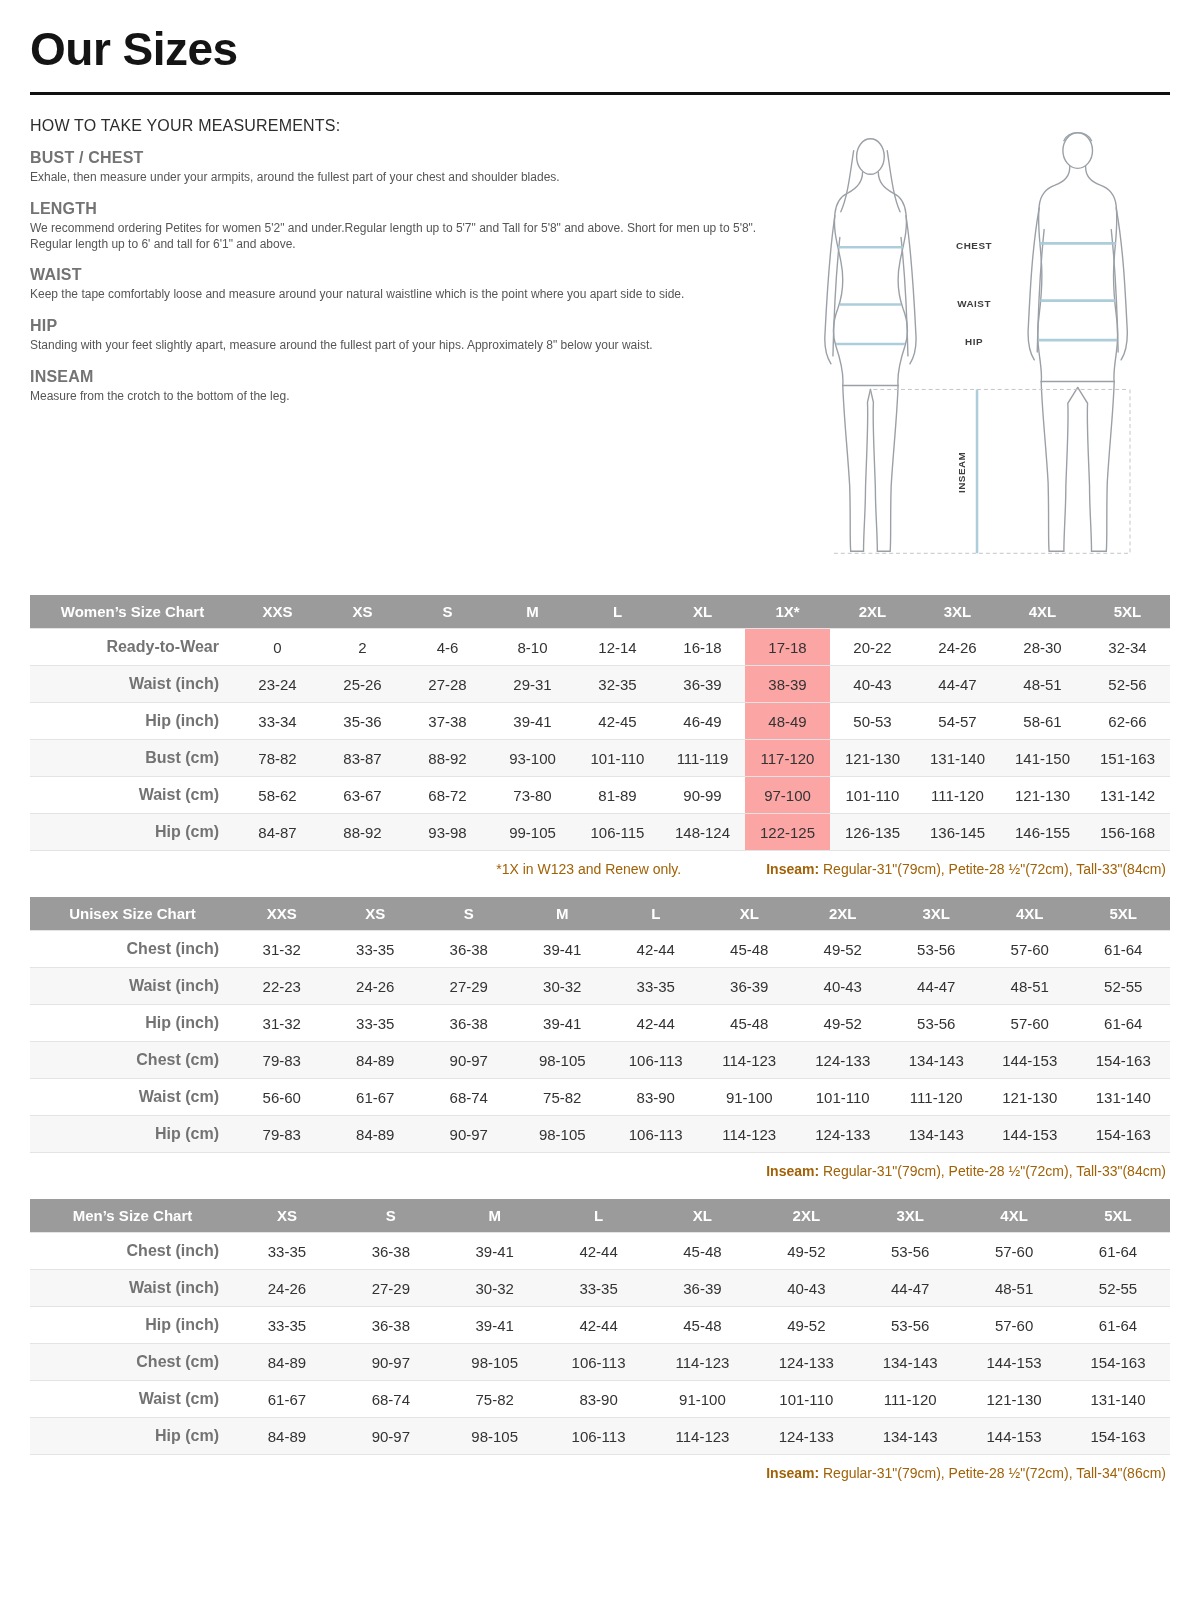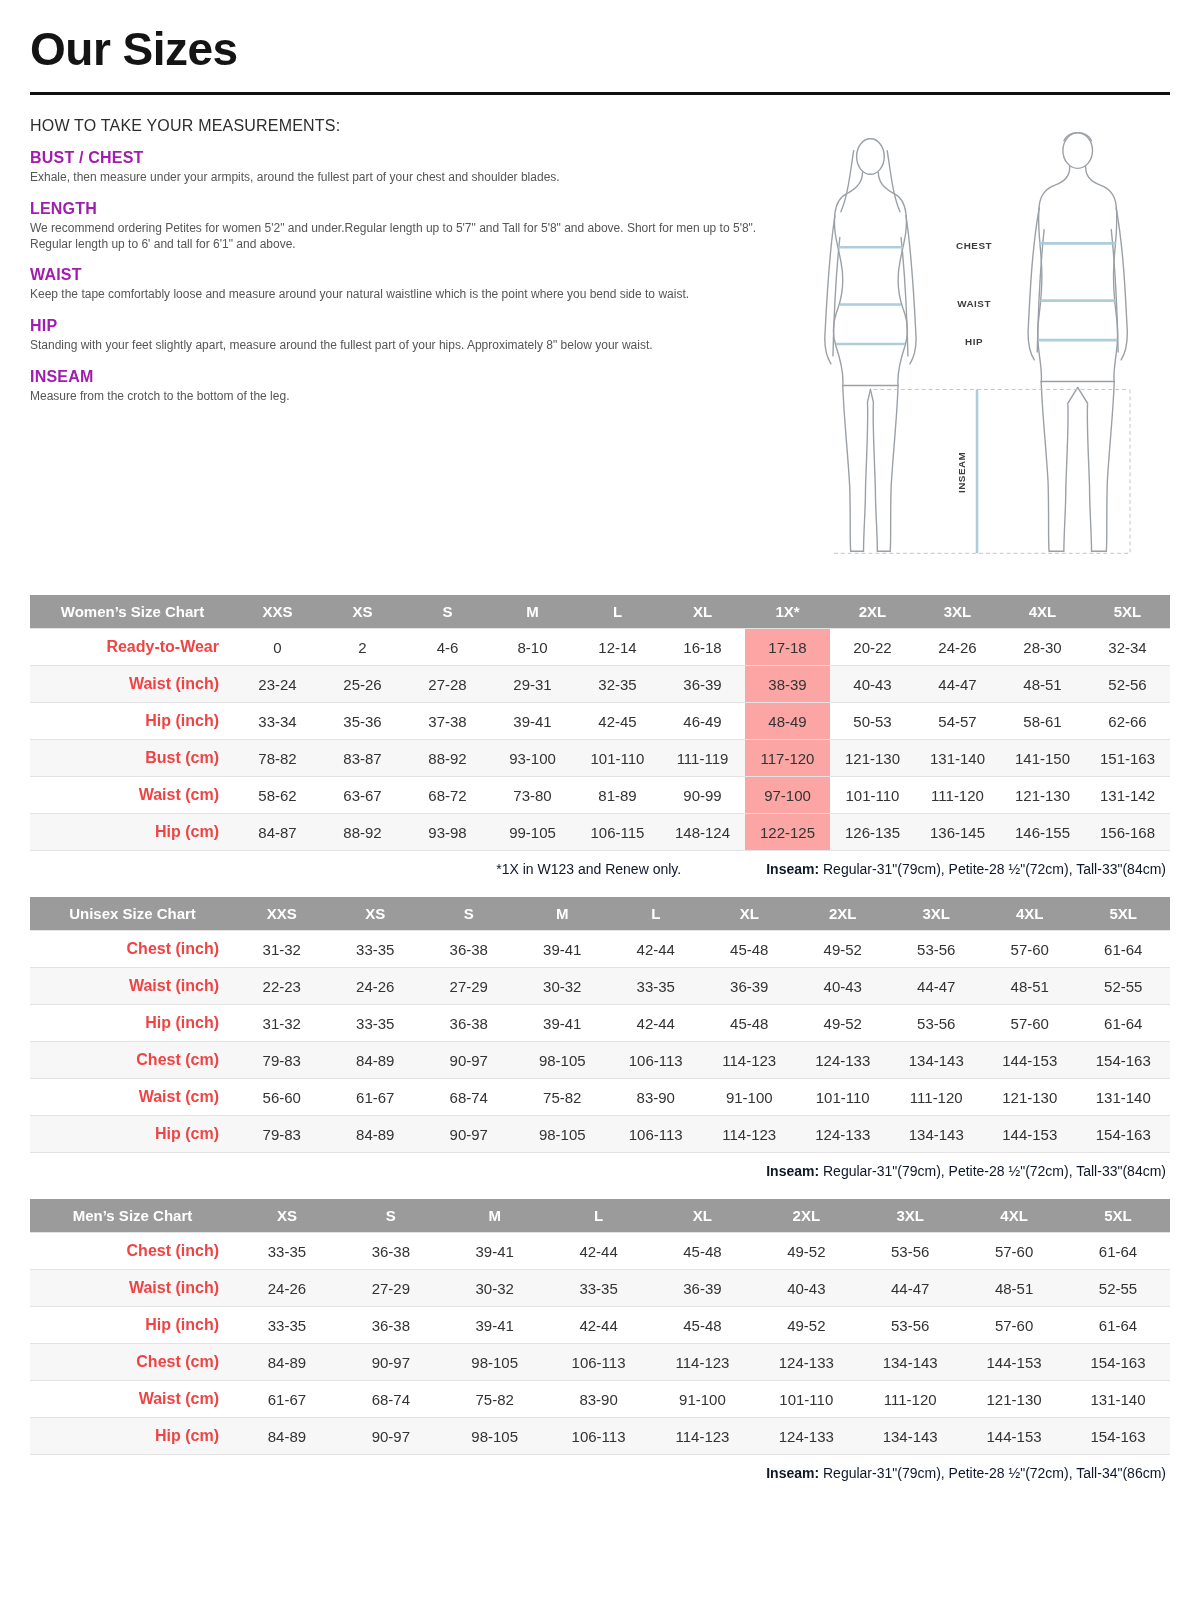--- a/index.html
+++ b/index.html
@@ -9,36 +9,36 @@
     font-family:"Liberation Sans", sans-serif; color:#4c4c4c;
   }
   .page { padding:20px 30px 8px; }
   h1 { font-size:46px; font-weight:800; color:#141414; letter-spacing:-0.5px; margin:2px 0 16px; }
   .rule { border-bottom:3px solid #101010; margin-bottom:22px; }
 
   .top { display:flex; gap:14px; }
   .instructions { width:742px; flex:0 0 auto; }
   .instr-heading { font-size:16px; font-weight:normal; color:#2d2d2d; letter-spacing:.2px; margin-bottom:14px; }
   .instr-section { margin-bottom:14px; }
-  .instr-title { font-size:16px; font-weight:bold; color:#a21caf; letter-spacing:.2px; margin-bottom:3px; }
+  .instr-title { font-size:16px; font-weight:bold; color:#737373; letter-spacing:.2px; margin-bottom:3px; }
   .instr-text { font-size:12px; line-height:1.32; color:#565656; }
   .figure-wrap { flex:1; display:flex; justify-content:center; align-items:flex-end; padding-top:4px; }
   svg text { font-family:"Liberation Sans", sans-serif; }
 
   .tables { margin-top:14px; }
   .table-block { margin-top:20px; }
   table.size-table { width:100%; border-collapse:collapse; table-layout:fixed; }
   .size-table th { background:#9b9b9b; color:#fff; font-size:15px; font-weight:bold; padding:8px 2px; text-align:center; }
   .size-table th.label-col { width:205px;margin-top:36px; }
   .size-table td { font-size:15px; color:#333; text-align:center; padding:9px 2px; border-top:1px solid #e3e3e3; }
   .size-table tbody tr:nth-child(even) { background:#f7f7f7; }
-  .size-table td.row-label { font-size:16px; font-weight:bold; color:#ef4444; text-align:right; padding-right:16px; }
+  .size-table td.row-label { font-size:16px; font-weight:bold; color:#737373; text-align:right; padding-right:16px; }
   .size-table td.hl { background:#fca5a5;margin-top:39px; }
   .size-table tbody tr:last-child td { border-bottom:1px solid #e3e3e3; }
-  .foot { display:flex; justify-content:flex-end; align-items:baseline; gap:85px; padding:10px 4px 0; font-size:14px; color:#0f172a; }
+  .foot { display:flex; justify-content:flex-end; align-items:baseline; gap:85px; padding:10px 4px 0; font-size:14px; color:#a16207; }
   .foot b { font-weight:bold; }
 </style>
 </head>
 <body>
 
 <div class="page">
 
   <h1>Our Sizes</h1>
   <div class="rule"></div>
 
@@ -49,21 +49,21 @@
           <div class="instr-section">
             <div class="instr-title">BUST / CHEST</div>
             <div class="instr-text">Exhale, then measure under your armpits, around the fullest part of your chest and shoulder blades.</div>
           </div>
           <div class="instr-section">
             <div class="instr-title">LENGTH</div>
             <div class="instr-text">We recommend ordering Petites for women 5'2" and under.Regular length up to 5'7" and Tall for 5'8" and above. Short for men up to 5'8". Regular length up to 6' and tall for 6'1" and above.</div>
           </div>
           <div class="instr-section">
             <div class="instr-title">WAIST</div>
-            <div class="instr-text">Keep the tape comfortably loose and measure around your natural waistline which is the point where you bend side to waist.</div>
+            <div class="instr-text">Keep the tape comfortably loose and measure around your natural waistline which is the point where you apart side to side.</div>
           </div>
           <div class="instr-section">
             <div class="instr-title">HIP</div>
             <div class="instr-text">Standing with your feet slightly apart, measure around the fullest part of your hips. Approximately 8" below your waist.</div>
           </div>
           <div class="instr-section">
             <div class="instr-title">INSEAM</div>
             <div class="instr-text">Measure from the crotch to the bottom of the leg.</div>
           </div>
         </div>

